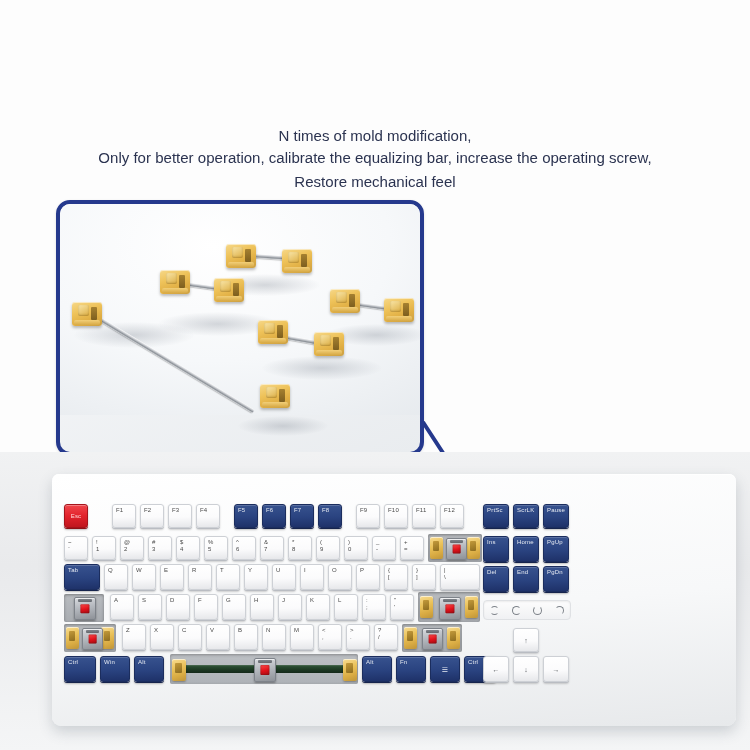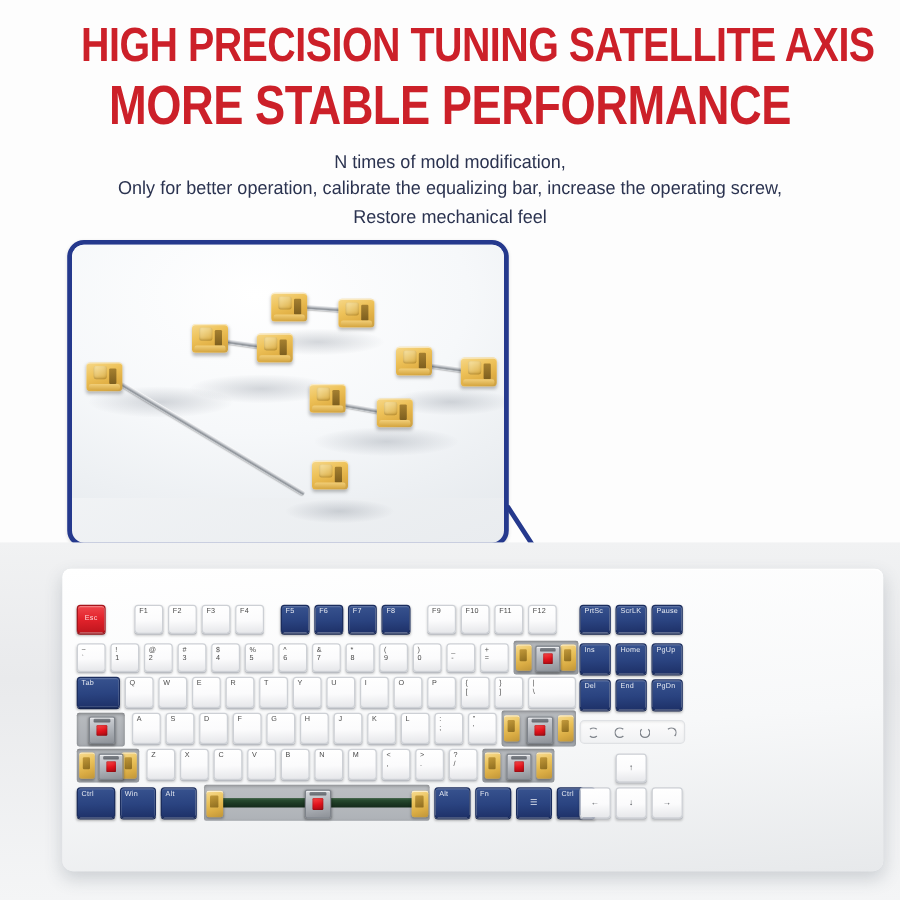--- a/index.html
+++ b/index.html
@@ -179,24 +179,20 @@
   .ledicon.i2{border-top-color:transparent;}
   .ledicon.i3{border-bottom-color:transparent;border-left-color:transparent;}
 
   .arrowglyph{font-size:7px;color:#55585d;line-height:7px;}
 </style>
 </head>
 <body>
 
 <div id="page">
 
-  <div class="headline-block">
-    <div id="hl1" class="headline">HIGH PRECISION TUNING SATELLITE AXIS</div>
-    <div id="hl2" class="headline">MORE STABLE PERFORMANCE</div>
-  </div>
 
   <div id="sub1" class="subtitle">N times of mold modification,</div>
   <div id="sub2" class="subtitle">Only for better operation, calibrate the equalizing bar, increase the operating screw,</div>
   <div id="sub3" class="subtitle">Restore mechanical feel</div>
 
   <div class="pointer" style="left:396px;top:430px;width:155px;height:4px;transform:rotate(45.5deg);"></div>
   <div class="pointer" style="left:424px;top:420px;width:145px;height:4px;transform:rotate(57deg);"></div>
 
   <div class="inset">
     <div class="inset-glow"></div>

